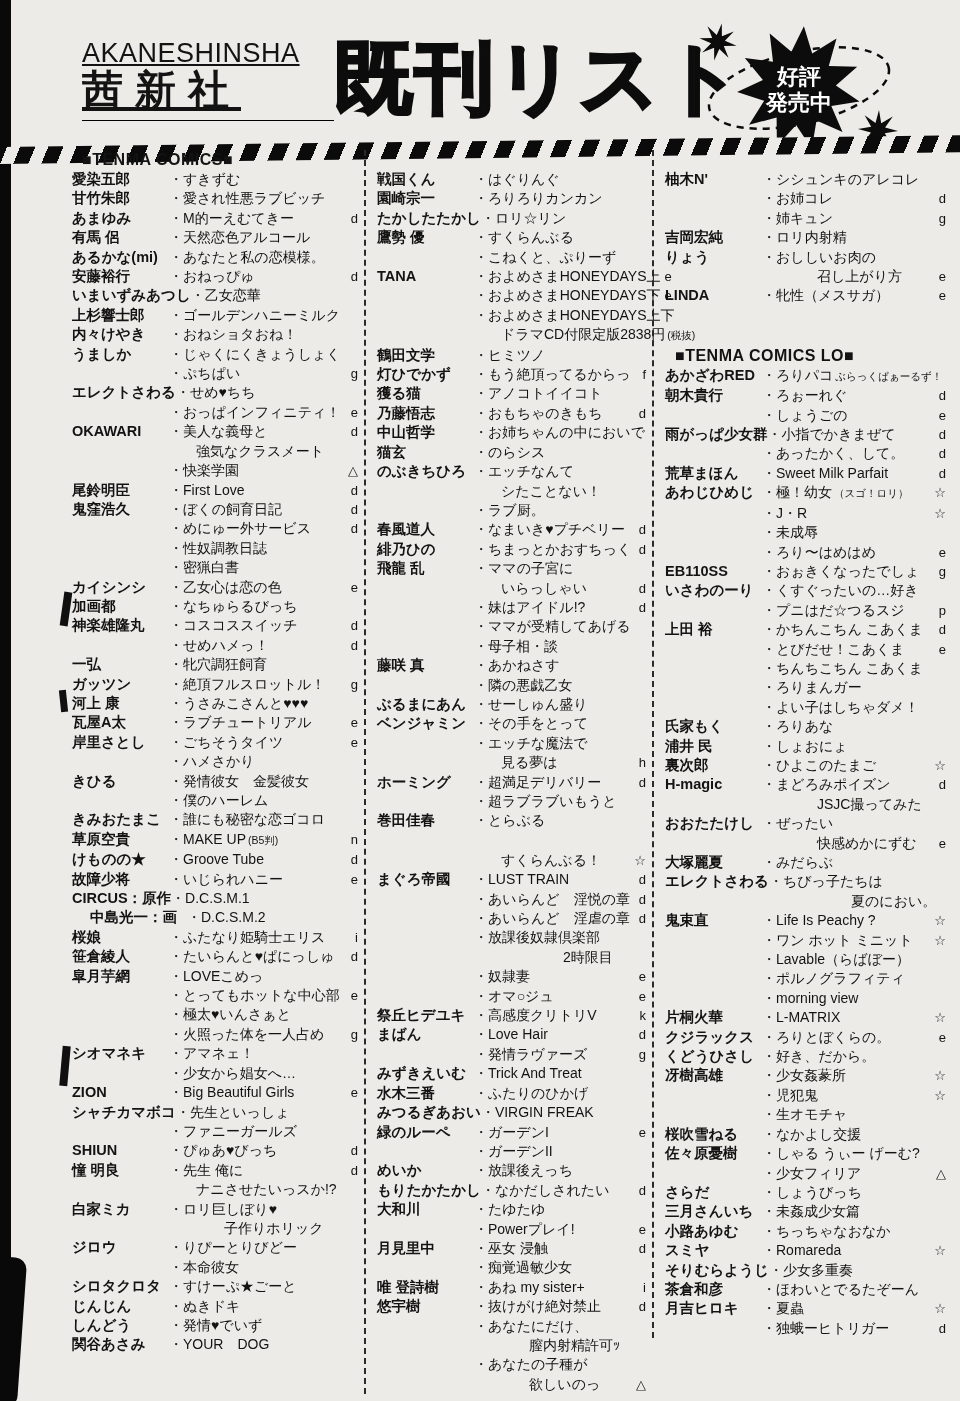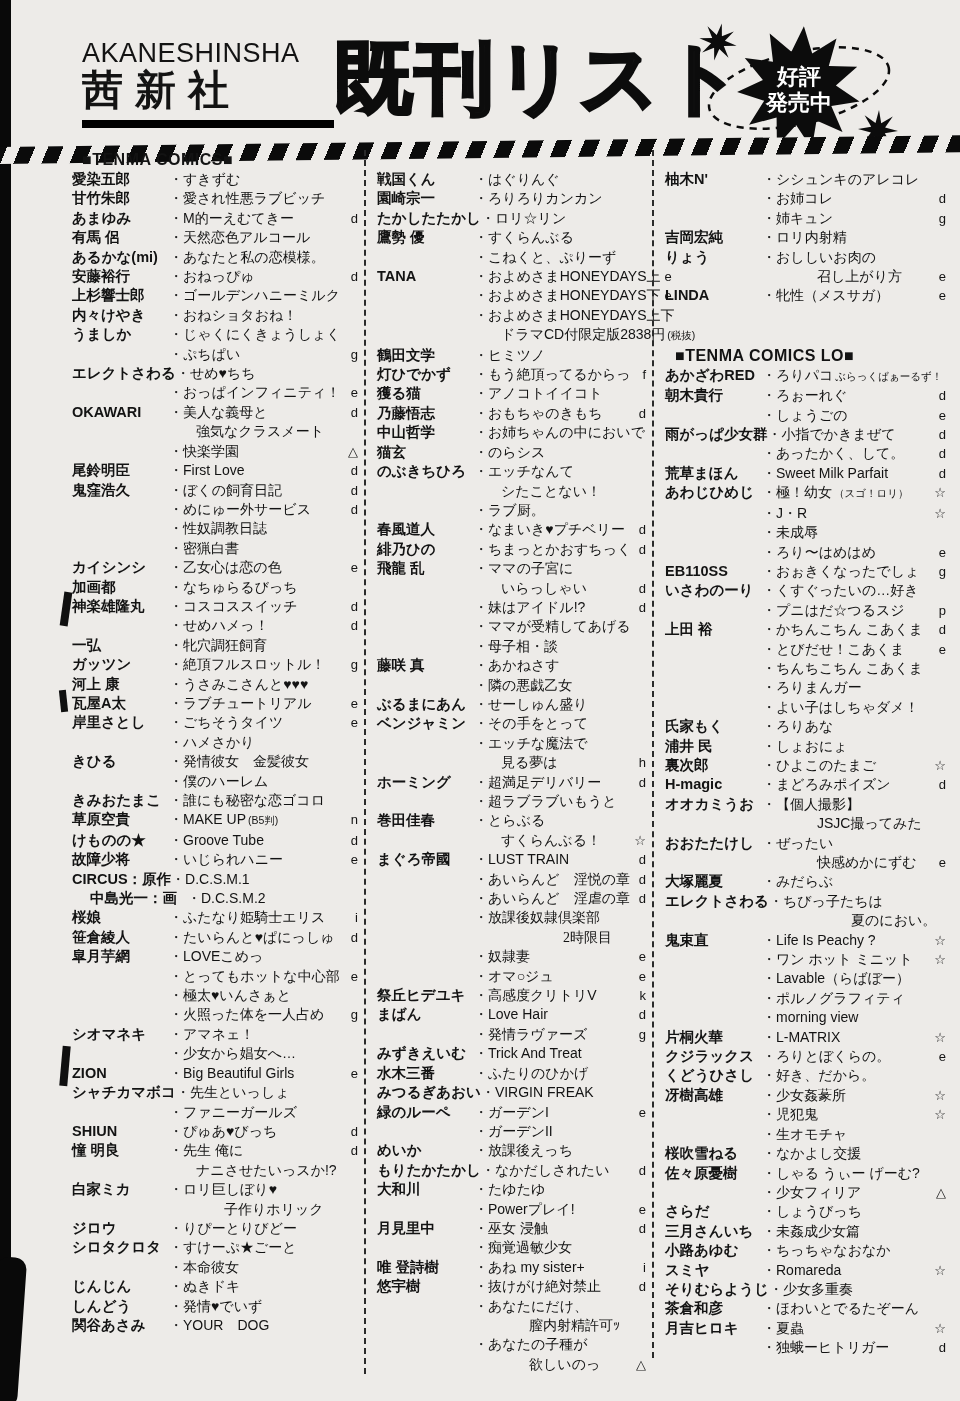--- a/index.html
+++ b/index.html
@@ -9,21 +9,21 @@
     font-family:"Liberation Sans",sans-serif;
     color:#131313;
   }
   
   .scan-edge{position:absolute;left:0;top:0;width:11px;height:1401px;background:#090909;}
   .scan-blob{position:absolute;left:-8px;bottom:-6px;width:30px;height:150px;background:#090909;border-radius:12px;transform:rotate(4deg);}
   .speck{position:absolute;background:#101010;}
 
   
   .header{position:absolute;left:0;top:0;width:960px;height:160px;}
-  .pub-block{position:absolute;left:82px;top:40px;width:252px;border-bottom:8px solid #000000;padding-bottom:6px;}
+  .pub-block{position:absolute;left:82px;top:40px;width:252px;border-bottom:1px solid #000000;padding-bottom:6px;text-decoration:underline;}
   .pub-en{font-size:27px;letter-spacing:0.5px;font-weight:400;line-height:1;}
   .pub-jp{font-size:41px;font-weight:700;letter-spacing:12px;line-height:1.15;white-space:nowrap;}
   .list-title{
     position:absolute;left:334px;top:38px;font-size:79px;font-weight:900;
     letter-spacing:2px;line-height:1;white-space:nowrap;
     -webkit-text-stroke:3px #0c0c0c;
   }
   .stripe-band{
     position:absolute;left:-8px;top:141px;width:990px;height:17px;
     transform:rotate(-0.7deg);
@@ -96,20 +96,24 @@
       <div class="row">
         <span class="author">あるかな(mi)</span>
         <span class="title">・あなたと私の恋模様。</span>
       </div>
       <div class="row">
         <span class="author">安藤裕行</span>
         <span class="title">・おねっぴゅ</span>
         <span class="mark">d</span>
       </div>
       <div class="row">
+        <span class="author">いまいずみあつし</span>
+        <span class="title">・乙女恋華</span>
+      </div>
+      <div class="row">
         <span class="author">上杉響士郎</span>
         <span class="title">・ゴールデンハニーミルク</span>
       </div>
       <div class="row">
         <span class="author">内々けやき</span>
         <span class="title">・おねショタおね！</span>
       </div>
       <div class="row">
         <span class="author">うましか</span>
         <span class="title">・じゃくにくきょうしょく</span>
@@ -313,26 +317,26 @@
         <span class="title">・ロリ巨しぼり♥</span>
       </div>
       <div class="row" style="padding-left: 152px;">
         <span class="title">子作りホリック</span>
       </div>
       <div class="row">
         <span class="author">ジロウ</span>
         <span class="title">・りぴーとりびどー</span>
       </div>
       <div class="row">
+        <span class="author"></span>
+        <span class="title">・本命彼女</span>
+      </div>
+      <div class="row">
         <span class="author">シロタクロタ</span>
         <span class="title">・すけーぷ★ごーと</span>
-      </div>
-      <div class="row">
-        <span class="author"></span>
-        <span class="title">・本命彼女</span>
       </div>
       <div class="row">
         <span class="author">じんじん</span>
         <span class="title">・ぬきドキ</span>
       </div>
       <div class="row">
         <span class="author">しんどう</span>
         <span class="title">・発情♥でいず</span>
       </div>
       <div class="row">
@@ -477,21 +481,21 @@
         <span class="mark">d</span>
       </div>
       <div class="row">
         <span class="author"></span>
         <span class="title">・超ラブラブいもうと</span>
       </div>
       <div class="row">
         <span class="author">巻田佳春</span>
         <span class="title">・とらぶる</span>
       </div>
-      <div class="row" style="padding-left: 124px;">
+      <div class="row" style="padding-left: 124px; margin-top: 20px;">
         <span class="title">すくらんぶる！</span>
         <span class="mark">☆</span>
       </div>
       <div class="row">
         <span class="author">まぐろ帝國</span>
         <span class="title">・LUST TRAIN</span>
         <span class="mark">d</span>
       </div>
       <div class="row">
         <span class="author"></span>
@@ -500,21 +504,21 @@
       </div>
       <div class="row">
         <span class="author"></span>
         <span class="title">・あいらんど　淫虐の章</span>
         <span class="mark">d</span>
       </div>
       <div class="row">
         <span class="author"></span>
         <span class="title">・放課後奴隷倶楽部</span>
       </div>
-      <div class="row" style="padding-left: 186px; font-family: Liberation Serif, serif;">
+      <div class="row" style="padding-left: 186px;">
         <span class="title">2時限目</span>
       </div>
       <div class="row">
         <span class="author"></span>
         <span class="title">・奴隷妻</span>
         <span class="mark">e</span>
       </div>
       <div class="row">
         <span class="author"></span>
         <span class="title">・オマ○ジュ</span>
@@ -739,24 +743,20 @@
       </div>
       <div class="row">
         <span class="author">裏次郎</span>
         <span class="title">・ひよこのたまご</span>
         <span class="mark">☆</span>
       </div>
       <div class="row">
         <span class="author">H-magic</span>
         <span class="title">・まどろみポイズン</span>
         <span class="mark">d</span>
-      </div>
-      <div class="row">
-        <span class="author">オオカミうお</span>
-        <span class="title">・【個人撮影】</span>
       </div>
       <div class="row" style="padding-left: 152px;">
         <span class="title">JSJC撮ってみた</span>
       </div>
       <div class="row">
         <span class="author">おおたたけし</span>
         <span class="title">・ぜったい</span>
       </div>
       <div class="row" style="padding-left: 152px;">
         <span class="title">快感めかにずむ</span>

